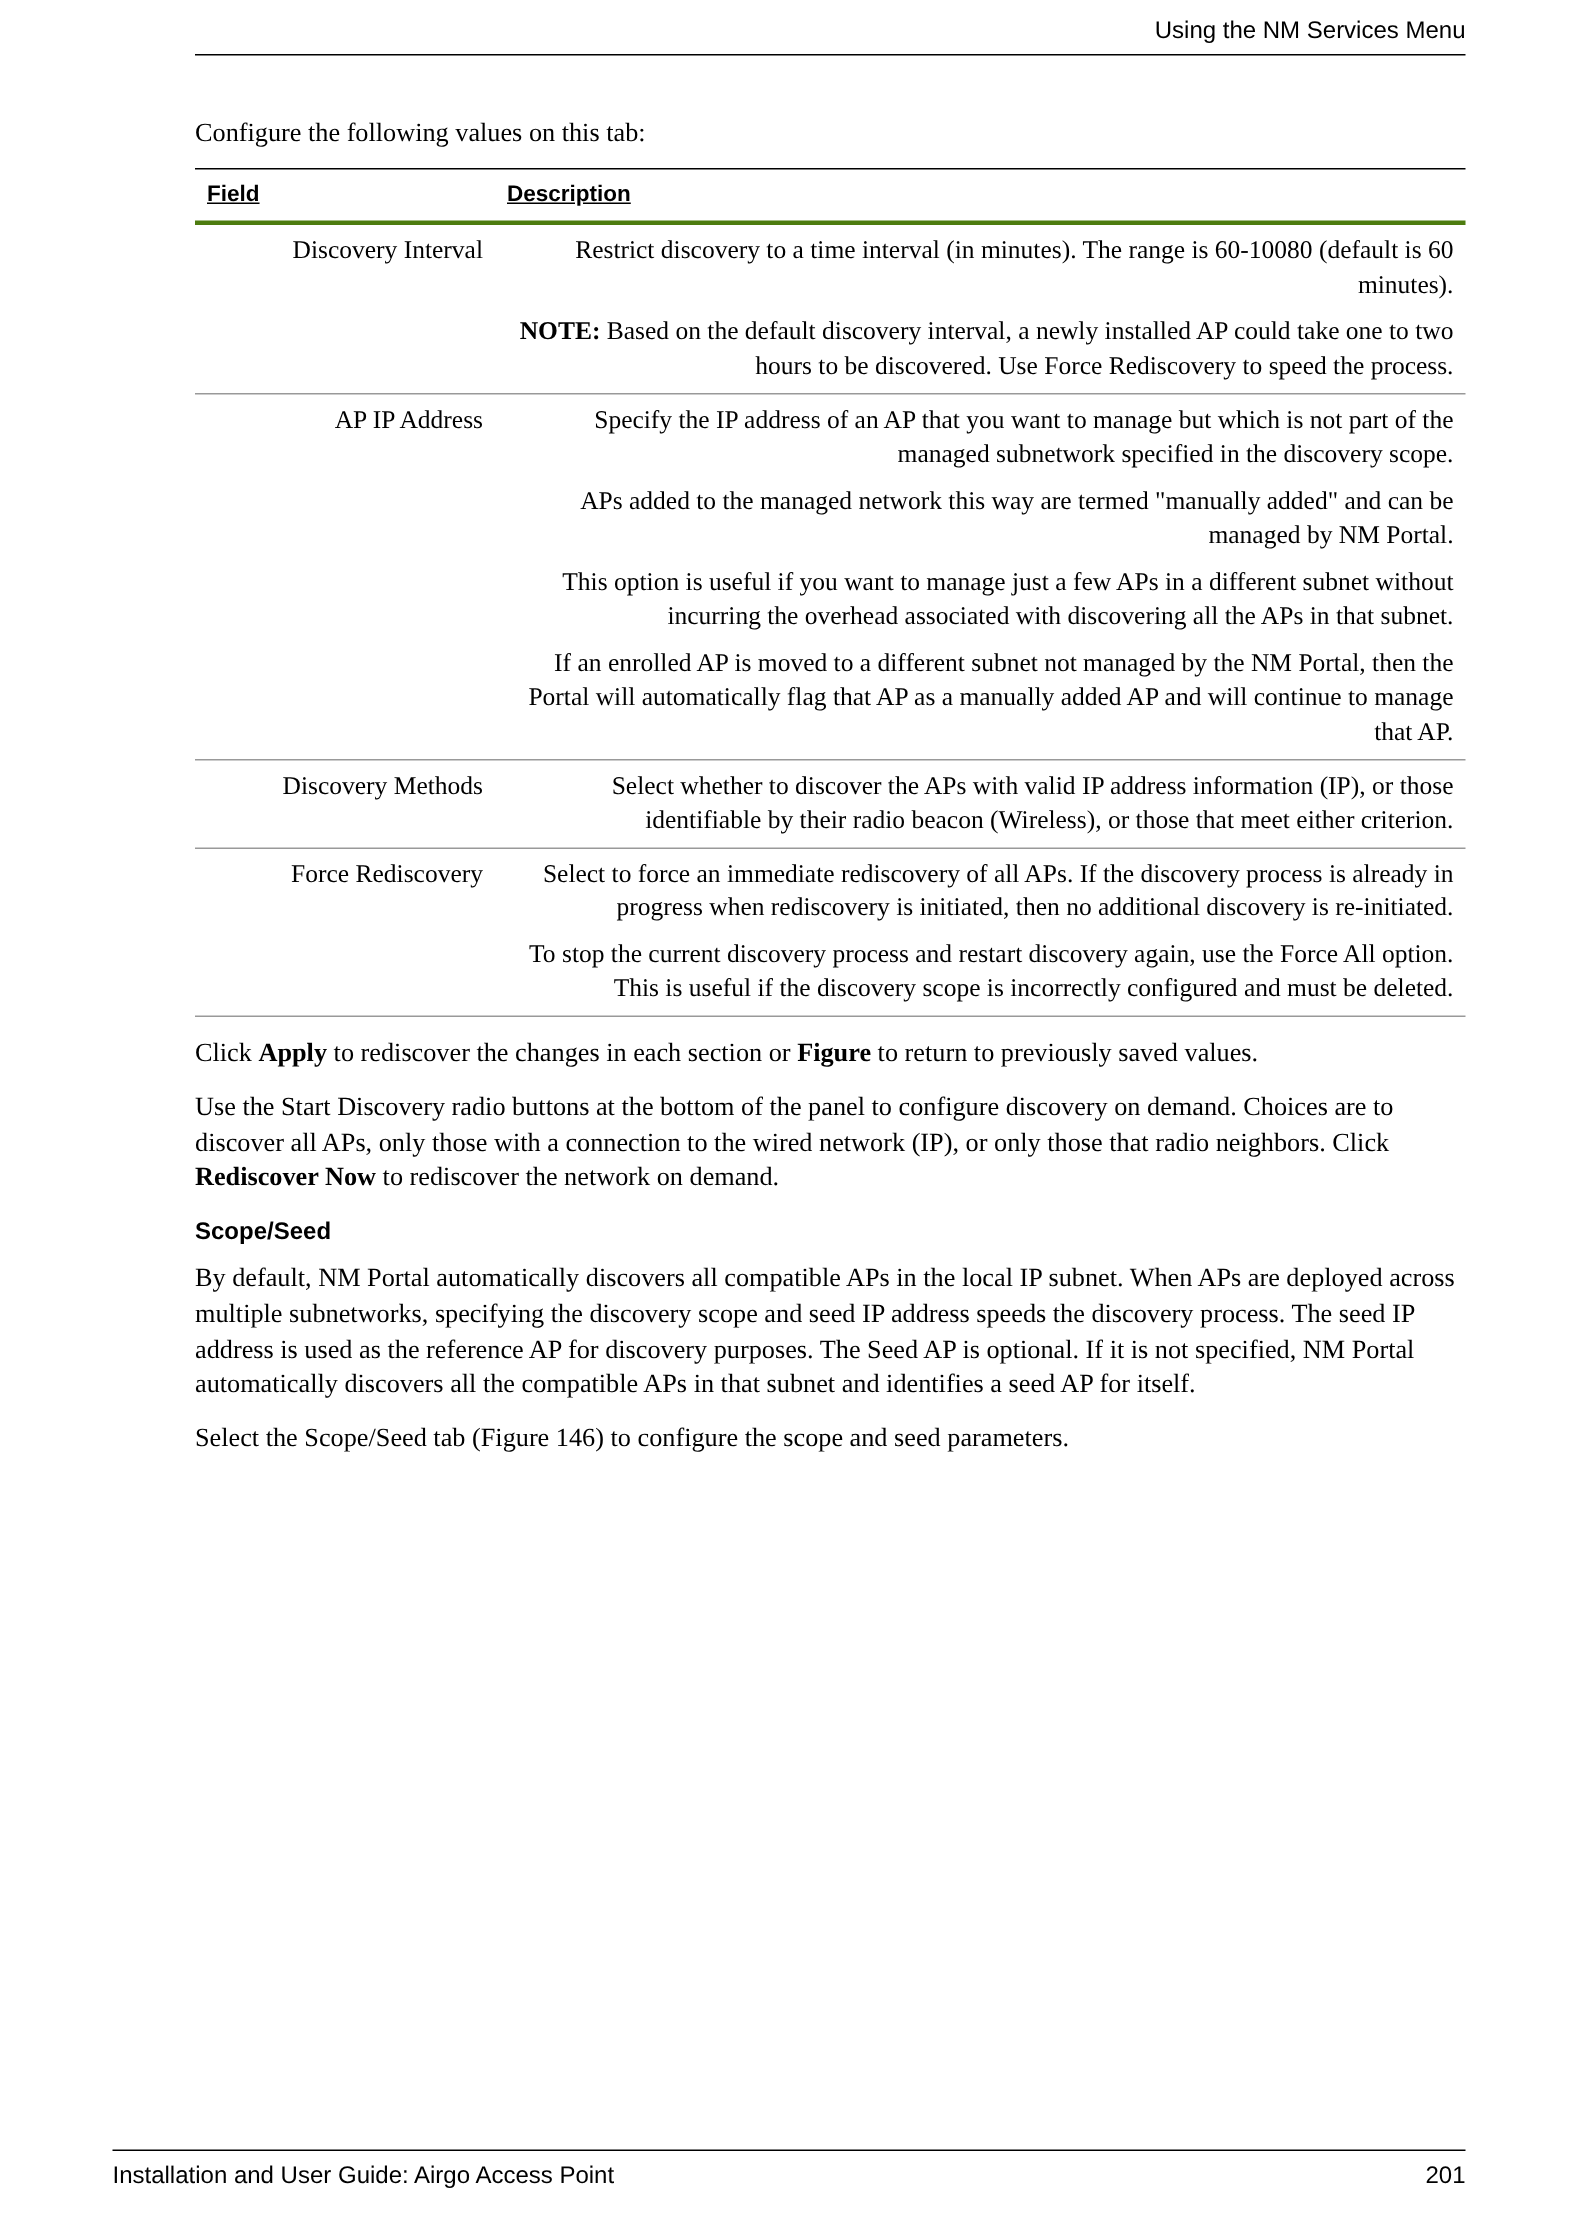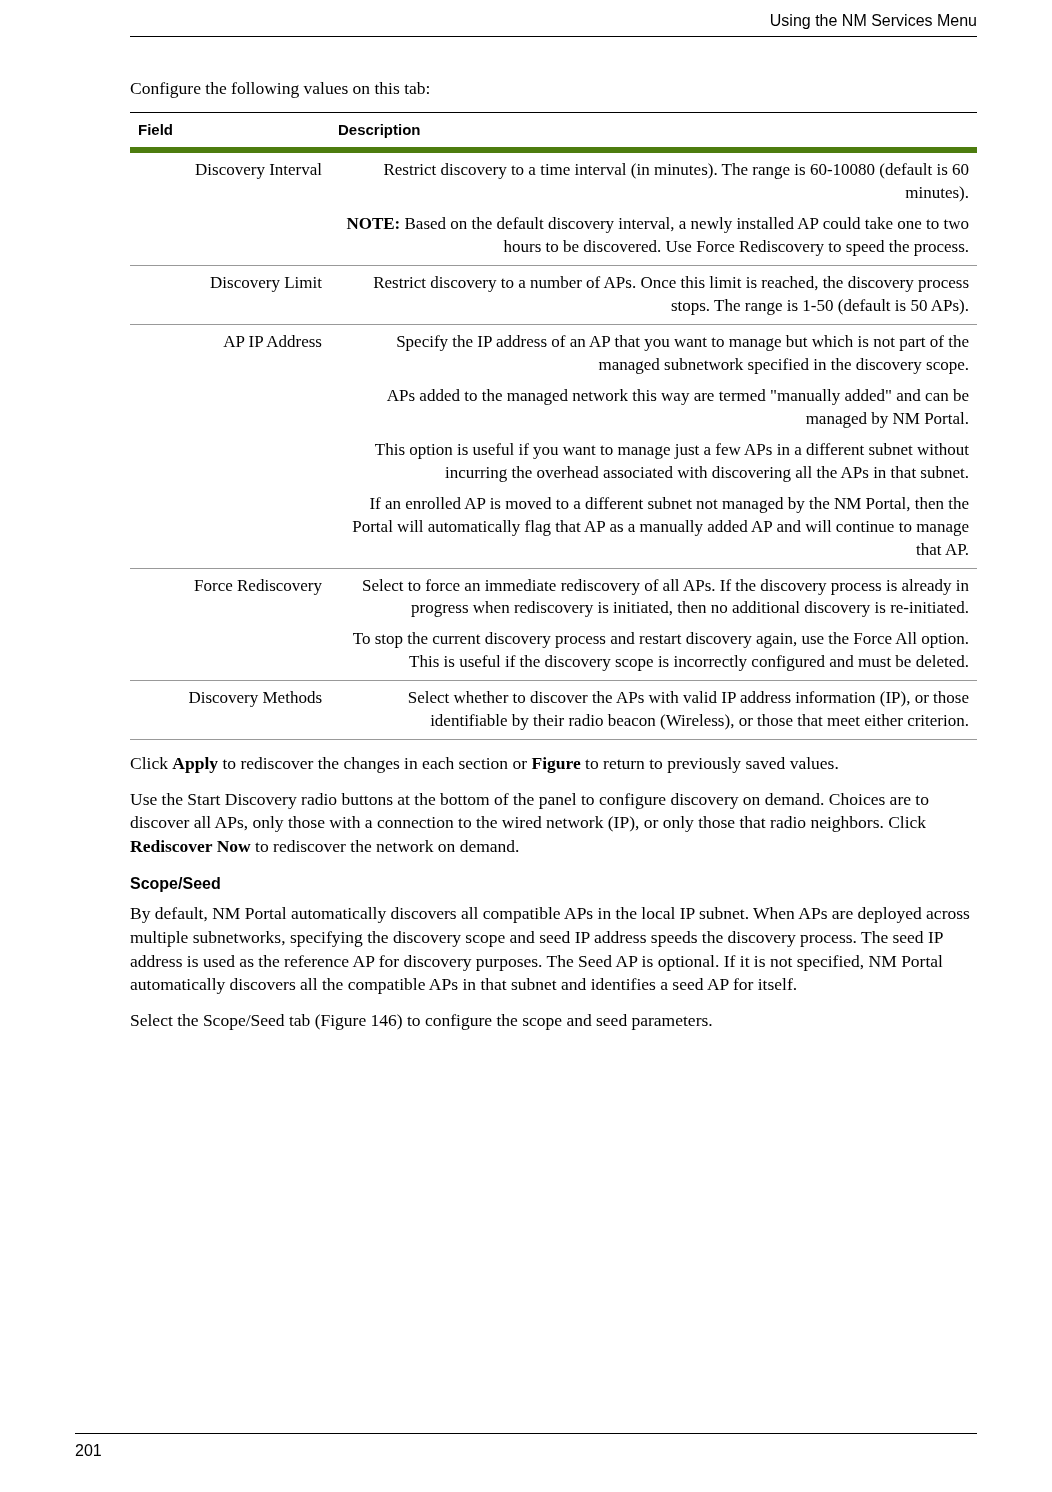--- a/index.html
+++ b/index.html
@@ -29,21 +29,22 @@
     .intro-text {
       margin-bottom: 12px;
     }
     .field-table {
       width: 100%;
       border-collapse: collapse;
       margin-bottom: 12px;
     }
     .field-table thead tr {
       border-top: 1px solid #000;
-      border-bottom: 6px solid #4d7c0f;
+      border-bottom: 3px solid #4d7c0f;
+      text-decoration: underline;
     }
     .field-table th {
       text-align: left;
       font-family: Arial, Helvetica, sans-serif;
       font-weight: bold;
       font-size: 15px;
       padding: 7px 8px;
     }
     .field-table th:first-child {
       width: 200px;
@@ -110,59 +111,54 @@
   </thead>
   <tbody>
   <tr>
         <td>Discovery Interval</td>
         <td>
           <p><span>Restrict discovery to a time interval (in minutes). The range is 60-10080 (default is 60 minutes).</span></p>
           <p><span class="desc-prefix">NOTE: </span><span>Based on the default discovery interval, a newly installed AP could take one to two hours to be discovered. Use Force Rediscovery to speed the process.</span></p>
         </td>
       </tr>
       <tr>
-        <td>Discovery Limit</td>
-        <td>
-          <p><span>Restrict discovery to a number of APs. Once this limit is reached, the discovery process stops. The range is 1-50 (default is 50 APs).</span></p>
-        </td>
-      </tr>
-      <tr>
         <td>AP IP Address</td>
         <td>
           <p><span>Specify the IP address of an AP that you want to manage but which is not part of the managed subnetwork specified in the discovery scope.</span></p>
           <p><span>APs added to the managed network this way are termed "manually added" and can be managed by NM Portal.</span></p>
           <p><span>This option is useful if you want to manage just a few APs in a different subnet without incurring the overhead associated with discovering all the APs in that subnet.</span></p>
           <p><span>If an enrolled AP is moved to a different subnet not managed by the NM Portal, then the Portal will automatically flag that AP as a manually added AP and will continue to manage that AP.</span></p>
         </td>
       </tr>
       <tr>
+        <td>Discovery Methods</td>
+        <td>
+          <p><span>Select whether to discover the APs with valid IP address information (IP), or those identifiable by their radio beacon (Wireless), or those that meet either criterion.</span></p>
+        </td>
+      </tr>
+      <tr>
         <td>Force Rediscovery</td>
         <td>
           <p><span>Select to force an immediate rediscovery of all APs. If the discovery process is already in progress when rediscovery is initiated, then no additional discovery is re-initiated.</span></p>
           <p><span>To stop the current discovery process and restart discovery again, use the Force All option. This is useful if the discovery scope is incorrectly configured and must be deleted.</span></p>
-        </td>
-      </tr>
-      <tr>
-        <td>Discovery Methods</td>
-        <td>
-          <p><span>Select whether to discover the APs with valid IP address information (IP), or those identifiable by their radio beacon (Wireless), or those that meet either criterion.</span></p>
         </td>
       </tr>
     </tbody>
 </table>
 
 <p class="body-para">
   <span>Click </span><span class="bold">Apply</span><span> to rediscover the changes in each section or </span><span class="bold">Figure</span><span> to return to previously saved values.</span>
 </p>
 
 <p class="body-para">
   <span>Use the Start Discovery radio buttons at the bottom of the panel to configure discovery on demand. Choices are to discover all APs, only those with a connection to the wired network (IP), or only those that radio neighbors. Click </span><span class="bold">Rediscover Now</span><span> to rediscover the network on demand.</span>
 </p>
 
 <div class="section-heading">Scope/Seed</div>
 
 <p class="body-para">By default, NM Portal automatically discovers all compatible APs in the local IP subnet. When APs are deployed across multiple subnetworks, specifying the discovery scope and seed IP address speeds the discovery process. The seed IP address is used as the reference AP for discovery purposes. The Seed AP is optional. If it is not specified, NM Portal automatically discovers all the compatible APs in that subnet and identifies a seed AP for itself.</p>
 
 <p class="body-para">Select the Scope/Seed tab (Figure 146) to configure the scope and seed parameters.</p>
 
 <div class="footer">
+  <span>Installation and User Guide: Airgo Access Point</span>
   <span>201</span>
 </div>
 
 </body></html>

